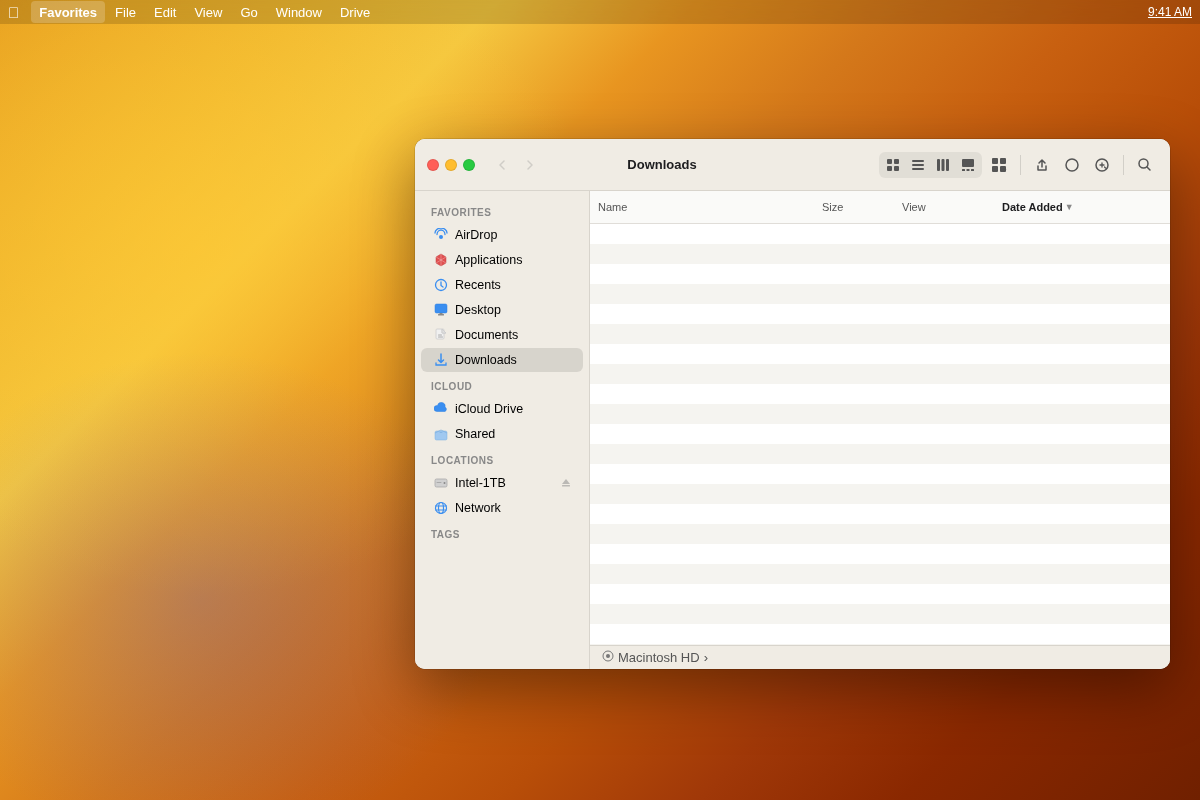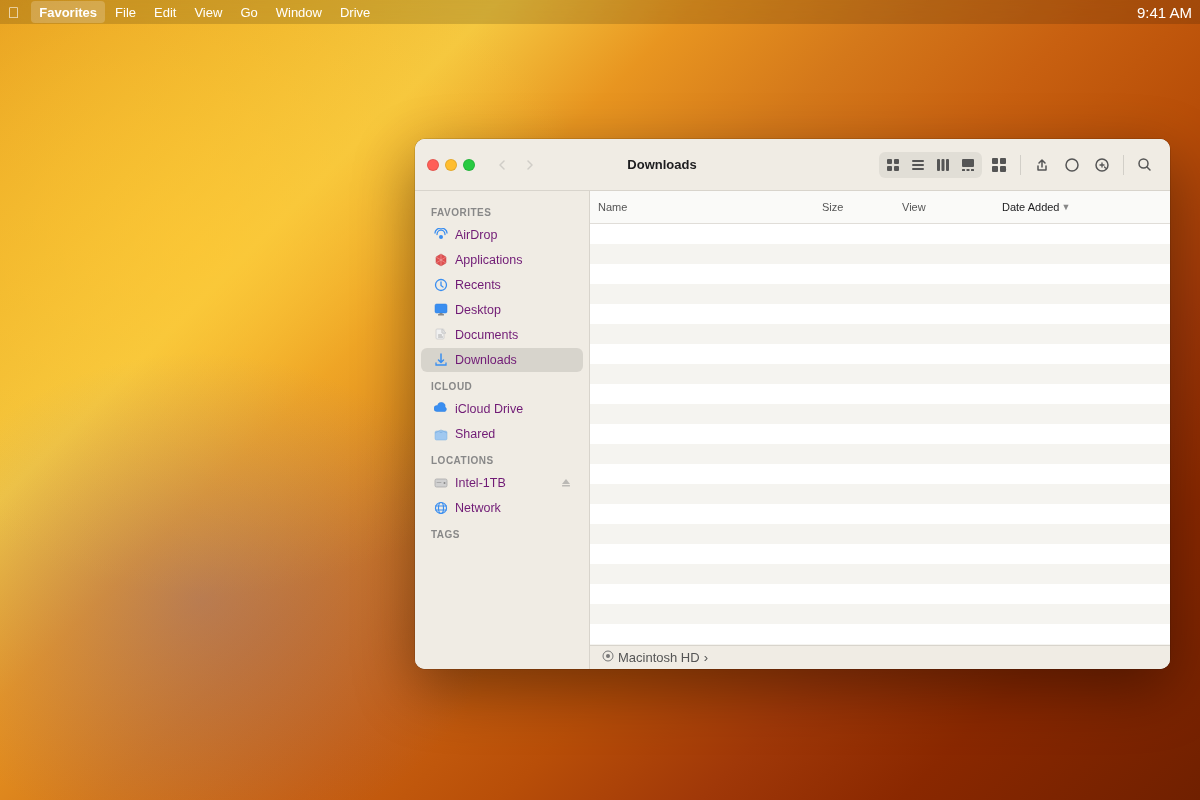--- a/index.html
+++ b/index.html
@@ -93,21 +93,22 @@
     }
 
     .menubar-item.active {
       background: rgba(255,255,255,0.2);
     }
 
     .menubar-right {
       margin-left: auto;
       display: flex;
       gap: 8px;
-      font-size: 15px;
+      font-size: 12px;
+      text-decoration: underline;
     }
 
     
     .finder-window {
       position: absolute;
       top: 139px;
       left: 415px;
       width: 755px;
       height: 530px;
       background: #ffffff;
@@ -260,21 +261,21 @@
 
     .sidebar-item {
       display: flex;
       align-items: center;
       gap: 6px;
       padding: 4px 12px;
       cursor: pointer;
       border-radius: 6px;
       margin: 1px 6px;
       font-size: 12.5px;
-      color: #701a75;
+      color: #000000;
     }
 
     .sidebar-item.active {
       background: rgba(0,0,0,0.1);
     }
 
     .sidebar-icon {
       width: 16px;
       height: 16px;
       display: flex;
@@ -315,21 +316,21 @@
       cursor: pointer;
       user-select: none;
       display: flex;
       align-items: center;
       gap: 2px;
     }
 
     .col-header.name { flex: 1; }
     .col-header.size { width: 80px; }
     .col-header.kind { width: 100px; }
-    .col-header.date-added { width: 160px; font-weight: 400; color: #1d1d1f; }
+    .col-header.date-added { width: 160px; font-weight: 700; color: #1d1d1f; }
 
     .col-sort-arrow {
       font-size: 9px;
       color: #888;
     }
 
     
     .file-list {
       flex: 1;
       overflow-y: auto;

